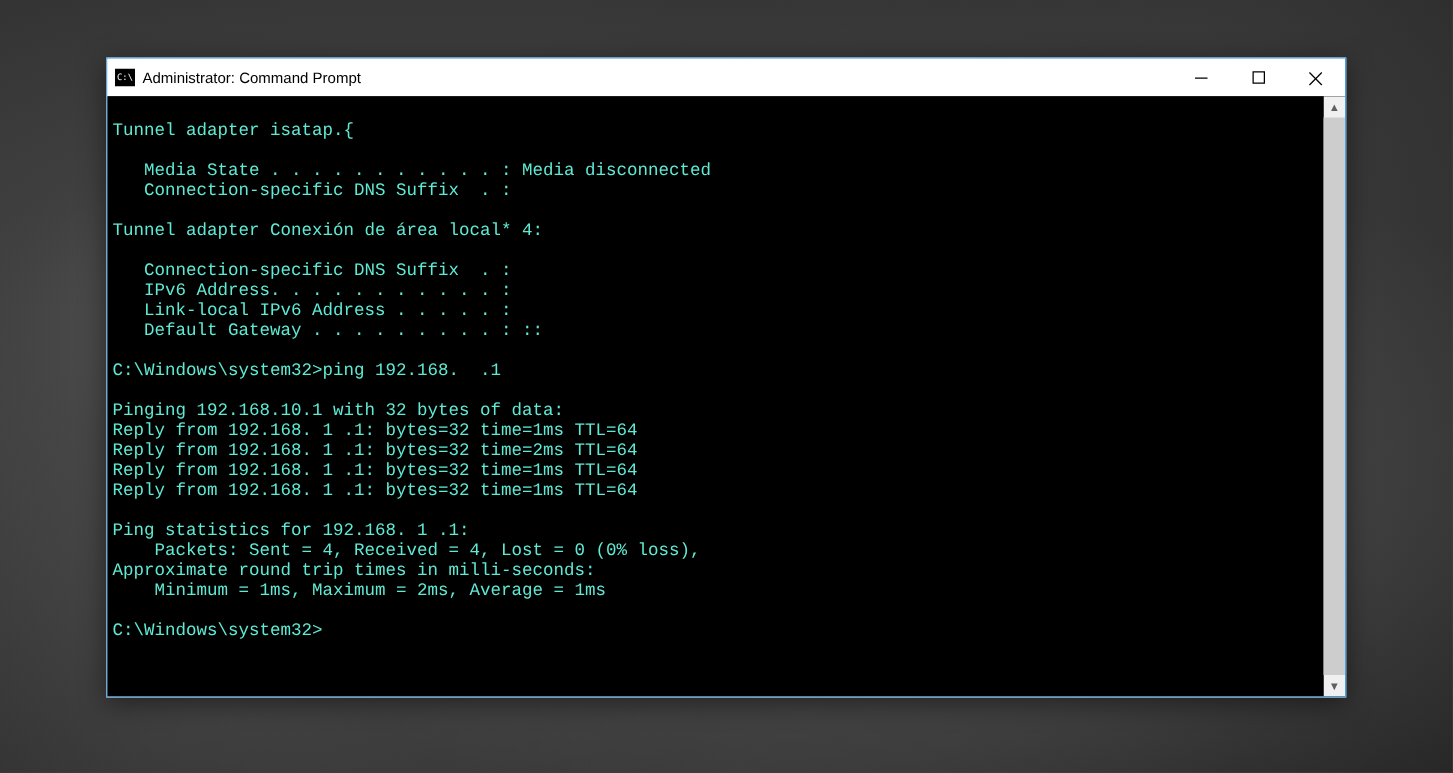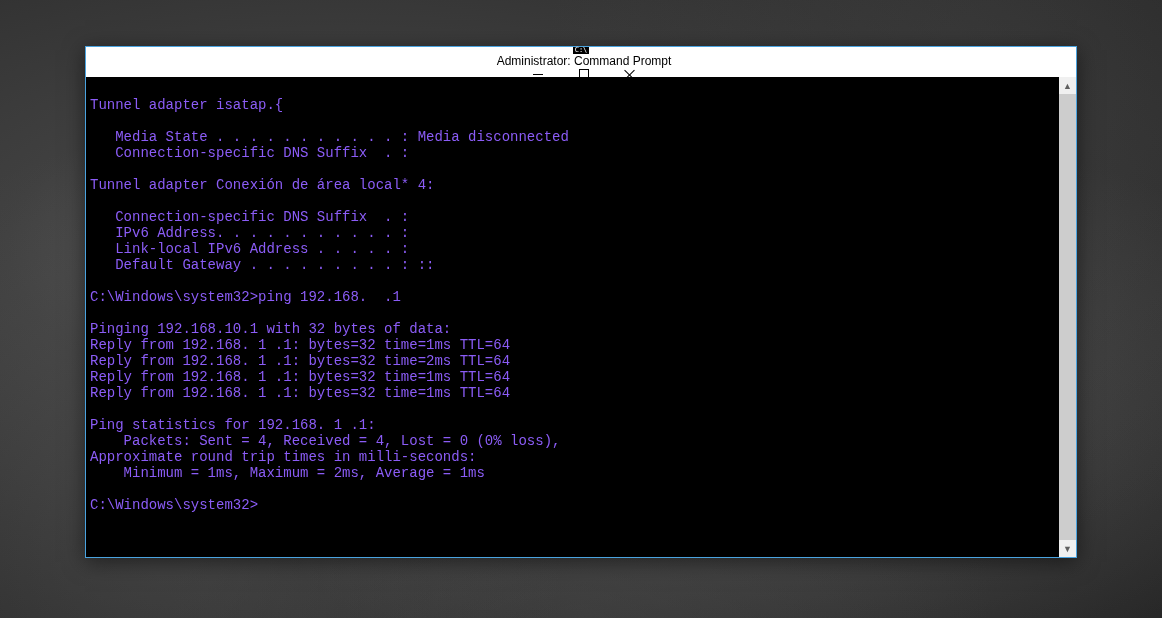--- a/index.html
+++ b/index.html
@@ -37,21 +37,20 @@
       flex-direction: column;
     }
     .titlebar {
       height: 30px;
       background: #ffffff;
       display: flex;
       align-items: center;
       padding-left: 6px;
       border-bottom: none;
       flex-shrink: 0;
-      flex-direction: column;
     }
     .titlebar-icon {
       width: 16px;
       height: 14px;
       background: #000;
       position: relative;
       margin-right: 6px;
       display: flex;
       align-items: center;
       justify-content: center;
@@ -95,21 +94,21 @@
 
     .client {
       flex: 1;
       display: flex;
       background: #000;
       overflow: hidden;
     }
     .terminal {
       flex: 1;
       background: #000000;
-      color: #8b5cf6;
+      color: #5eead4;
       font-family: Consolas, "Courier New", monospace;
       font-size: 14px;
       line-height: 16px;
       padding: 4px 0 4px 4px;
       white-space: pre;
       overflow: hidden;
     }
     .scrollbar {
       width: 17px;
       background: #f0f0f0;

